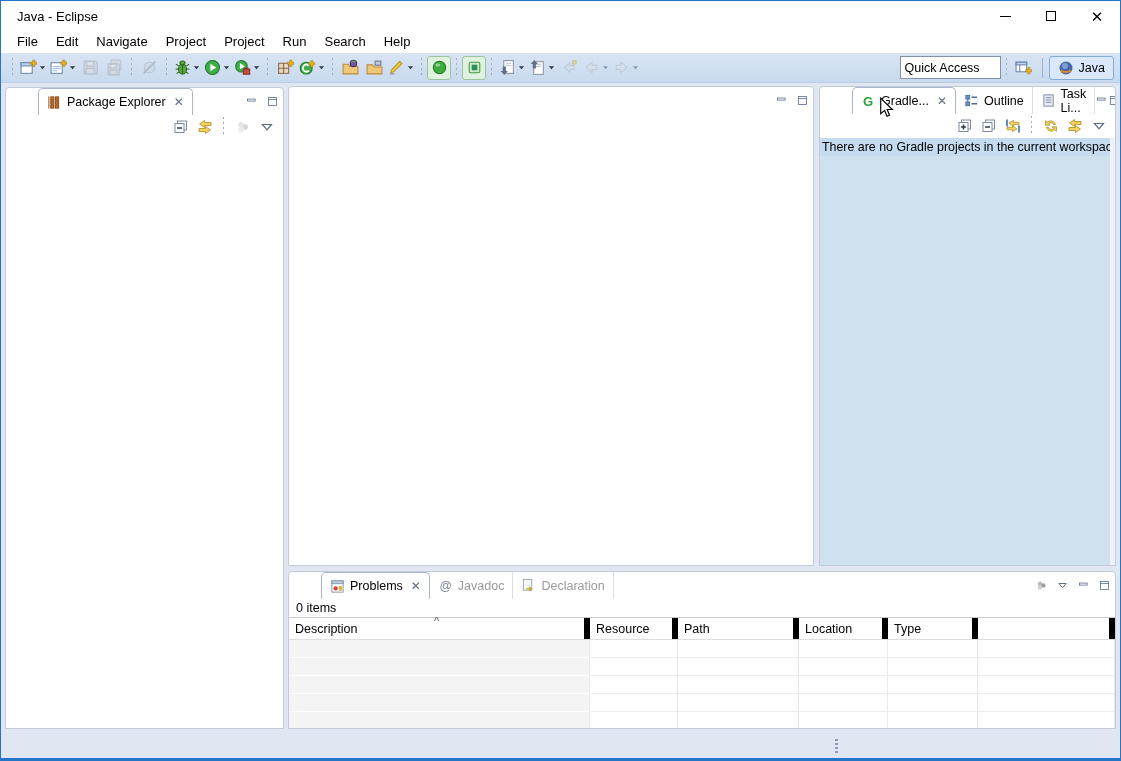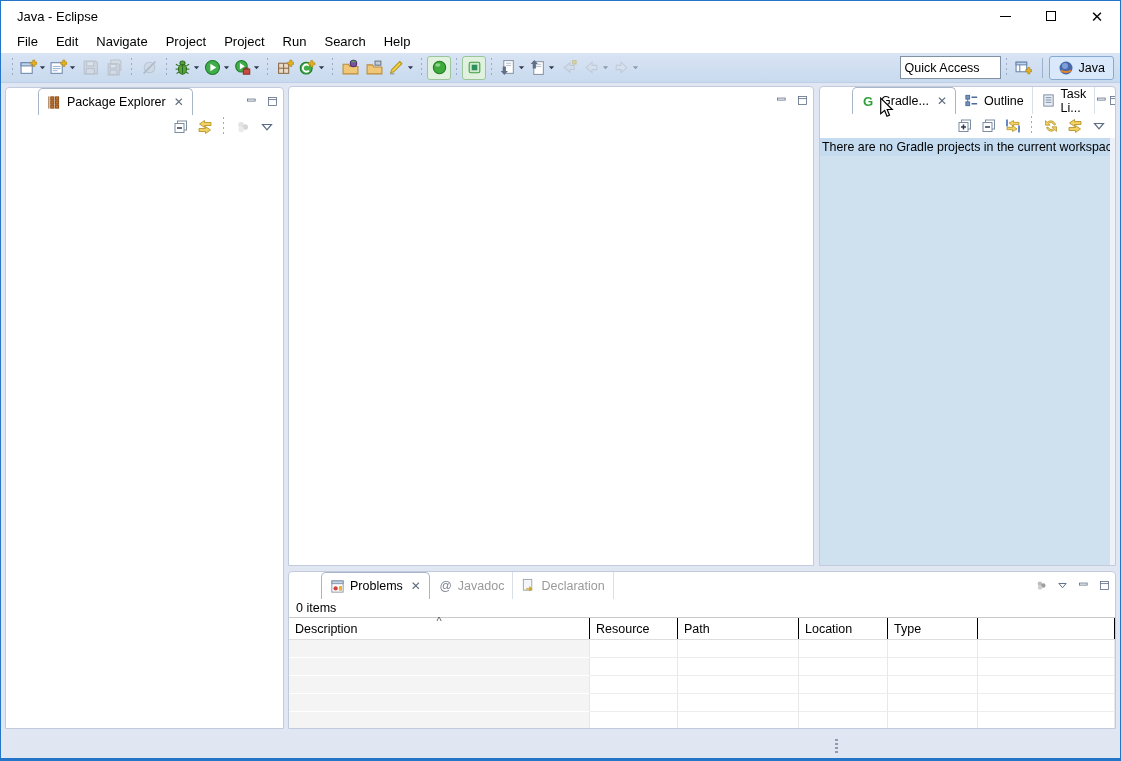--- a/index.html
+++ b/index.html
@@ -59,21 +59,21 @@
   .viewbar .tb-btn > .ic svg { width:16px; height:16px; }
 
   .pe-body { height:calc(100% - 51px); background:#fff; }
   .editor-body { height:calc(100% - 27px); background:#fff; }
   .gradle-body { height:calc(100% - 51px); background:#cfe0ee; position:relative; }
   .gradle-body::after { content:""; position:absolute; right:0; top:0; width:5px; height:100%; background:#eef2f8; }
   .gradle-msg { height:18px; background:#c4dbf0; font-size:12.4px; line-height:18px; padding-left:2px; white-space:nowrap; overflow:hidden; color:#000; }
 
   .items-count { height:19px; font-size:12.5px; line-height:19px; padding-left:7px; border-bottom:1px solid #cacaca; background:#fff; }
   .thead { display:flex; height:22px; background:#fff; border-bottom:1px solid #dedede; }
-  .th { border-right:1px solid #000000; font-size:12.5px; padding:4px 0 0 6px; position:relative; color:#000; }
+  .th { border-right:6px solid #000000; font-size:12.5px; padding:4px 0 0 6px; position:relative; color:#000; }
   .th .sort { position:absolute; top:-3px; left:50%; transform:translateX(-50%); font-size:11px; color:#555; }
   .trow { display:flex; height:18px; }
   .td { border-right:1px solid #e8e8e8; border-bottom:1px solid #ededed; }
   .td.desc { background:#f4f4f4; border-bottom:1px solid #fff; }
   .fill { flex:1; }
 
   .statusbar { height:27px; background:#e1e6f3; position:relative; }
   .grip { position:absolute; left:834px; top:6px; width:3px; height:16px; background:repeating-linear-gradient(#8d9cb5 0 2px, rgba(0,0,0,0) 2px 4px); }
 
   .cursor { position:absolute; left:876px; top:14px; pointer-events:none; z-index:50; }

